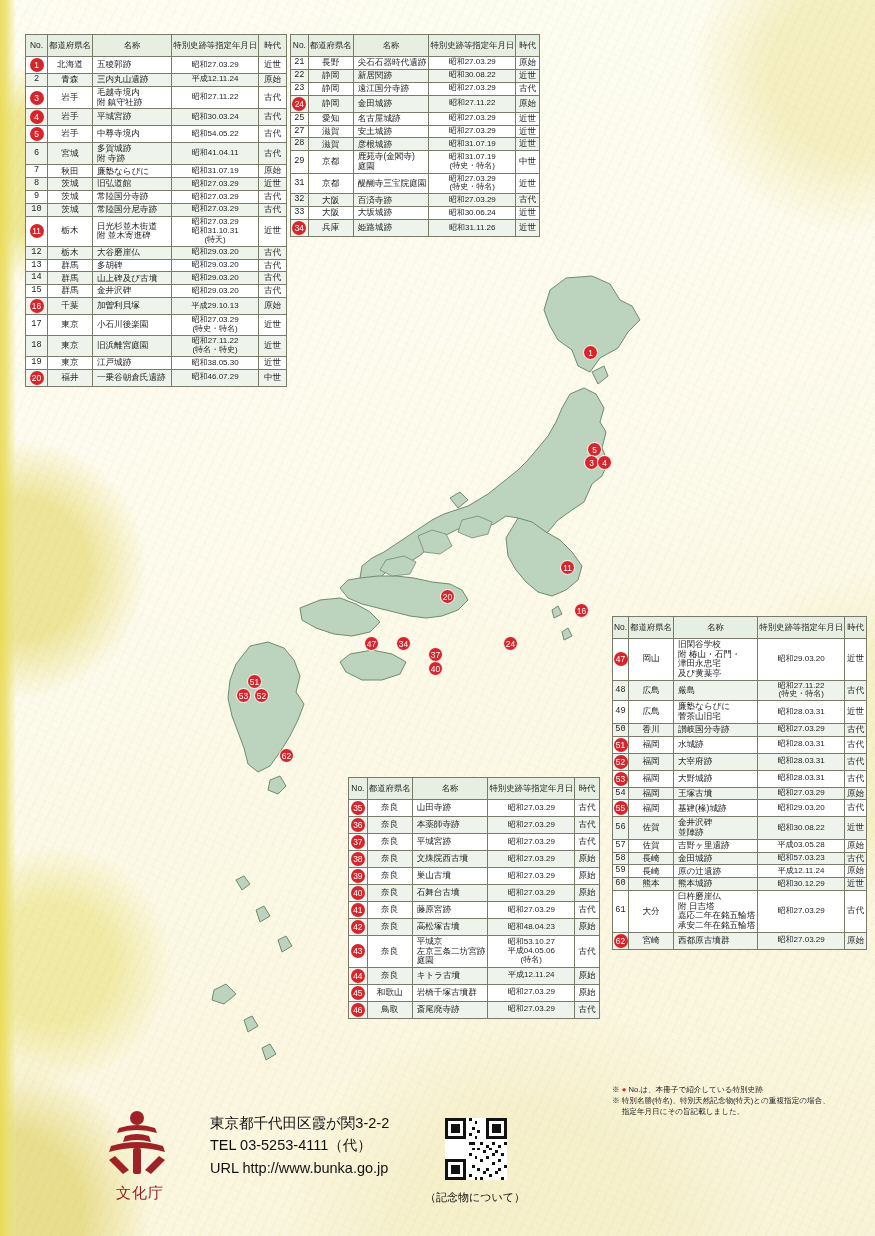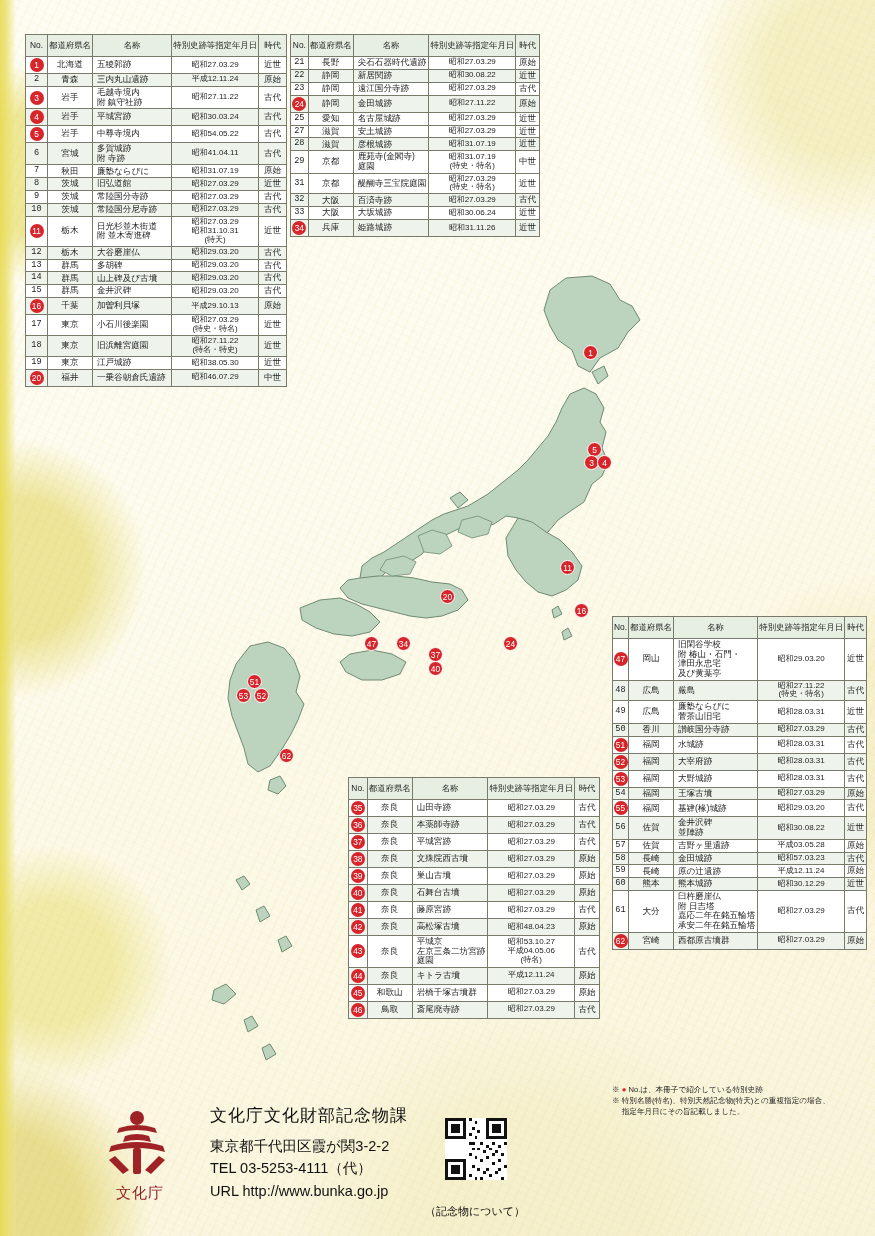--- a/index.html
+++ b/index.html
@@ -90,21 +90,21 @@
     border:1px solid #fff;
   }
 
   
   #footer { position:absolute; left:95px; top:1098px; width:700px; height:120px; }
   #agency-name { font-size:17px; letter-spacing:1px; color:#111; }
   #agency-addr { font-size:14.5px; line-height:1.55; color:#111; margin-top:8px; }
   #logo { position:absolute; left:0px; top:8px; width:90px; height:95px; }
   #logo-text { font-size:15px; text-align:center; letter-spacing:1px; color:#8d1d22; margin-top:2px;}
   #qr { position:absolute; left:350px; top:20px; width:62px; height:62px; }
-  #qr-cap { position:absolute; left:330px; top:106px; font-size:11px; color:#111;}
+  #qr-cap { position:absolute; left:330px; top:92px; font-size:11px; color:#111;}
 
   
   #notes { position:absolute; left:612px; top:1084px; width:260px; font-size:7.6px; line-height:1.45; color:#222; }
   #notes .nb { color:#d7262b; }
 </style>
 </head>
 <body>
 
 <div id="paper"></div>
 <div id="left-edge"></div>
@@ -1294,21 +1294,20 @@
         <path d="M30 30 Q42 26 54 30 L56 36 Q42 32 28 36 Z"></path>
         <path d="M16 40 Q42 32 68 40 L70 46 Q42 38 14 46 Z"></path>
         <path d="M20 50 L34 64 L28 68 L14 54 Z"></path>
         <path d="M64 50 L50 64 L56 68 L70 54 Z"></path>
         <rect x="38" y="42" width="8" height="26" rx="2"></rect>
       </g>
     </svg>
     <div id="logo-text">文化庁</div>
   </div>
   <div style="position:absolute; left:115px; top:6px;">
-    <div id="agency-name">文化庁文化財部記念物課</div>
     <div id="agency-addr">
       <div>東京都千代田区霞が関3-2-2</div>
       <div>TEL 03-5253-4111（代）</div>
       <div>URL http://www.bunka.go.jp</div>
     </div>
   </div>
   <div id="qr">
     <svg width="62" height="62" viewBox="0 0 21 21" shape-rendering="crispEdges" xmlns="http://www.w3.org/2000/svg">
       <rect width="21" height="21" fill="#fff"></rect>
       <g fill="#111">

